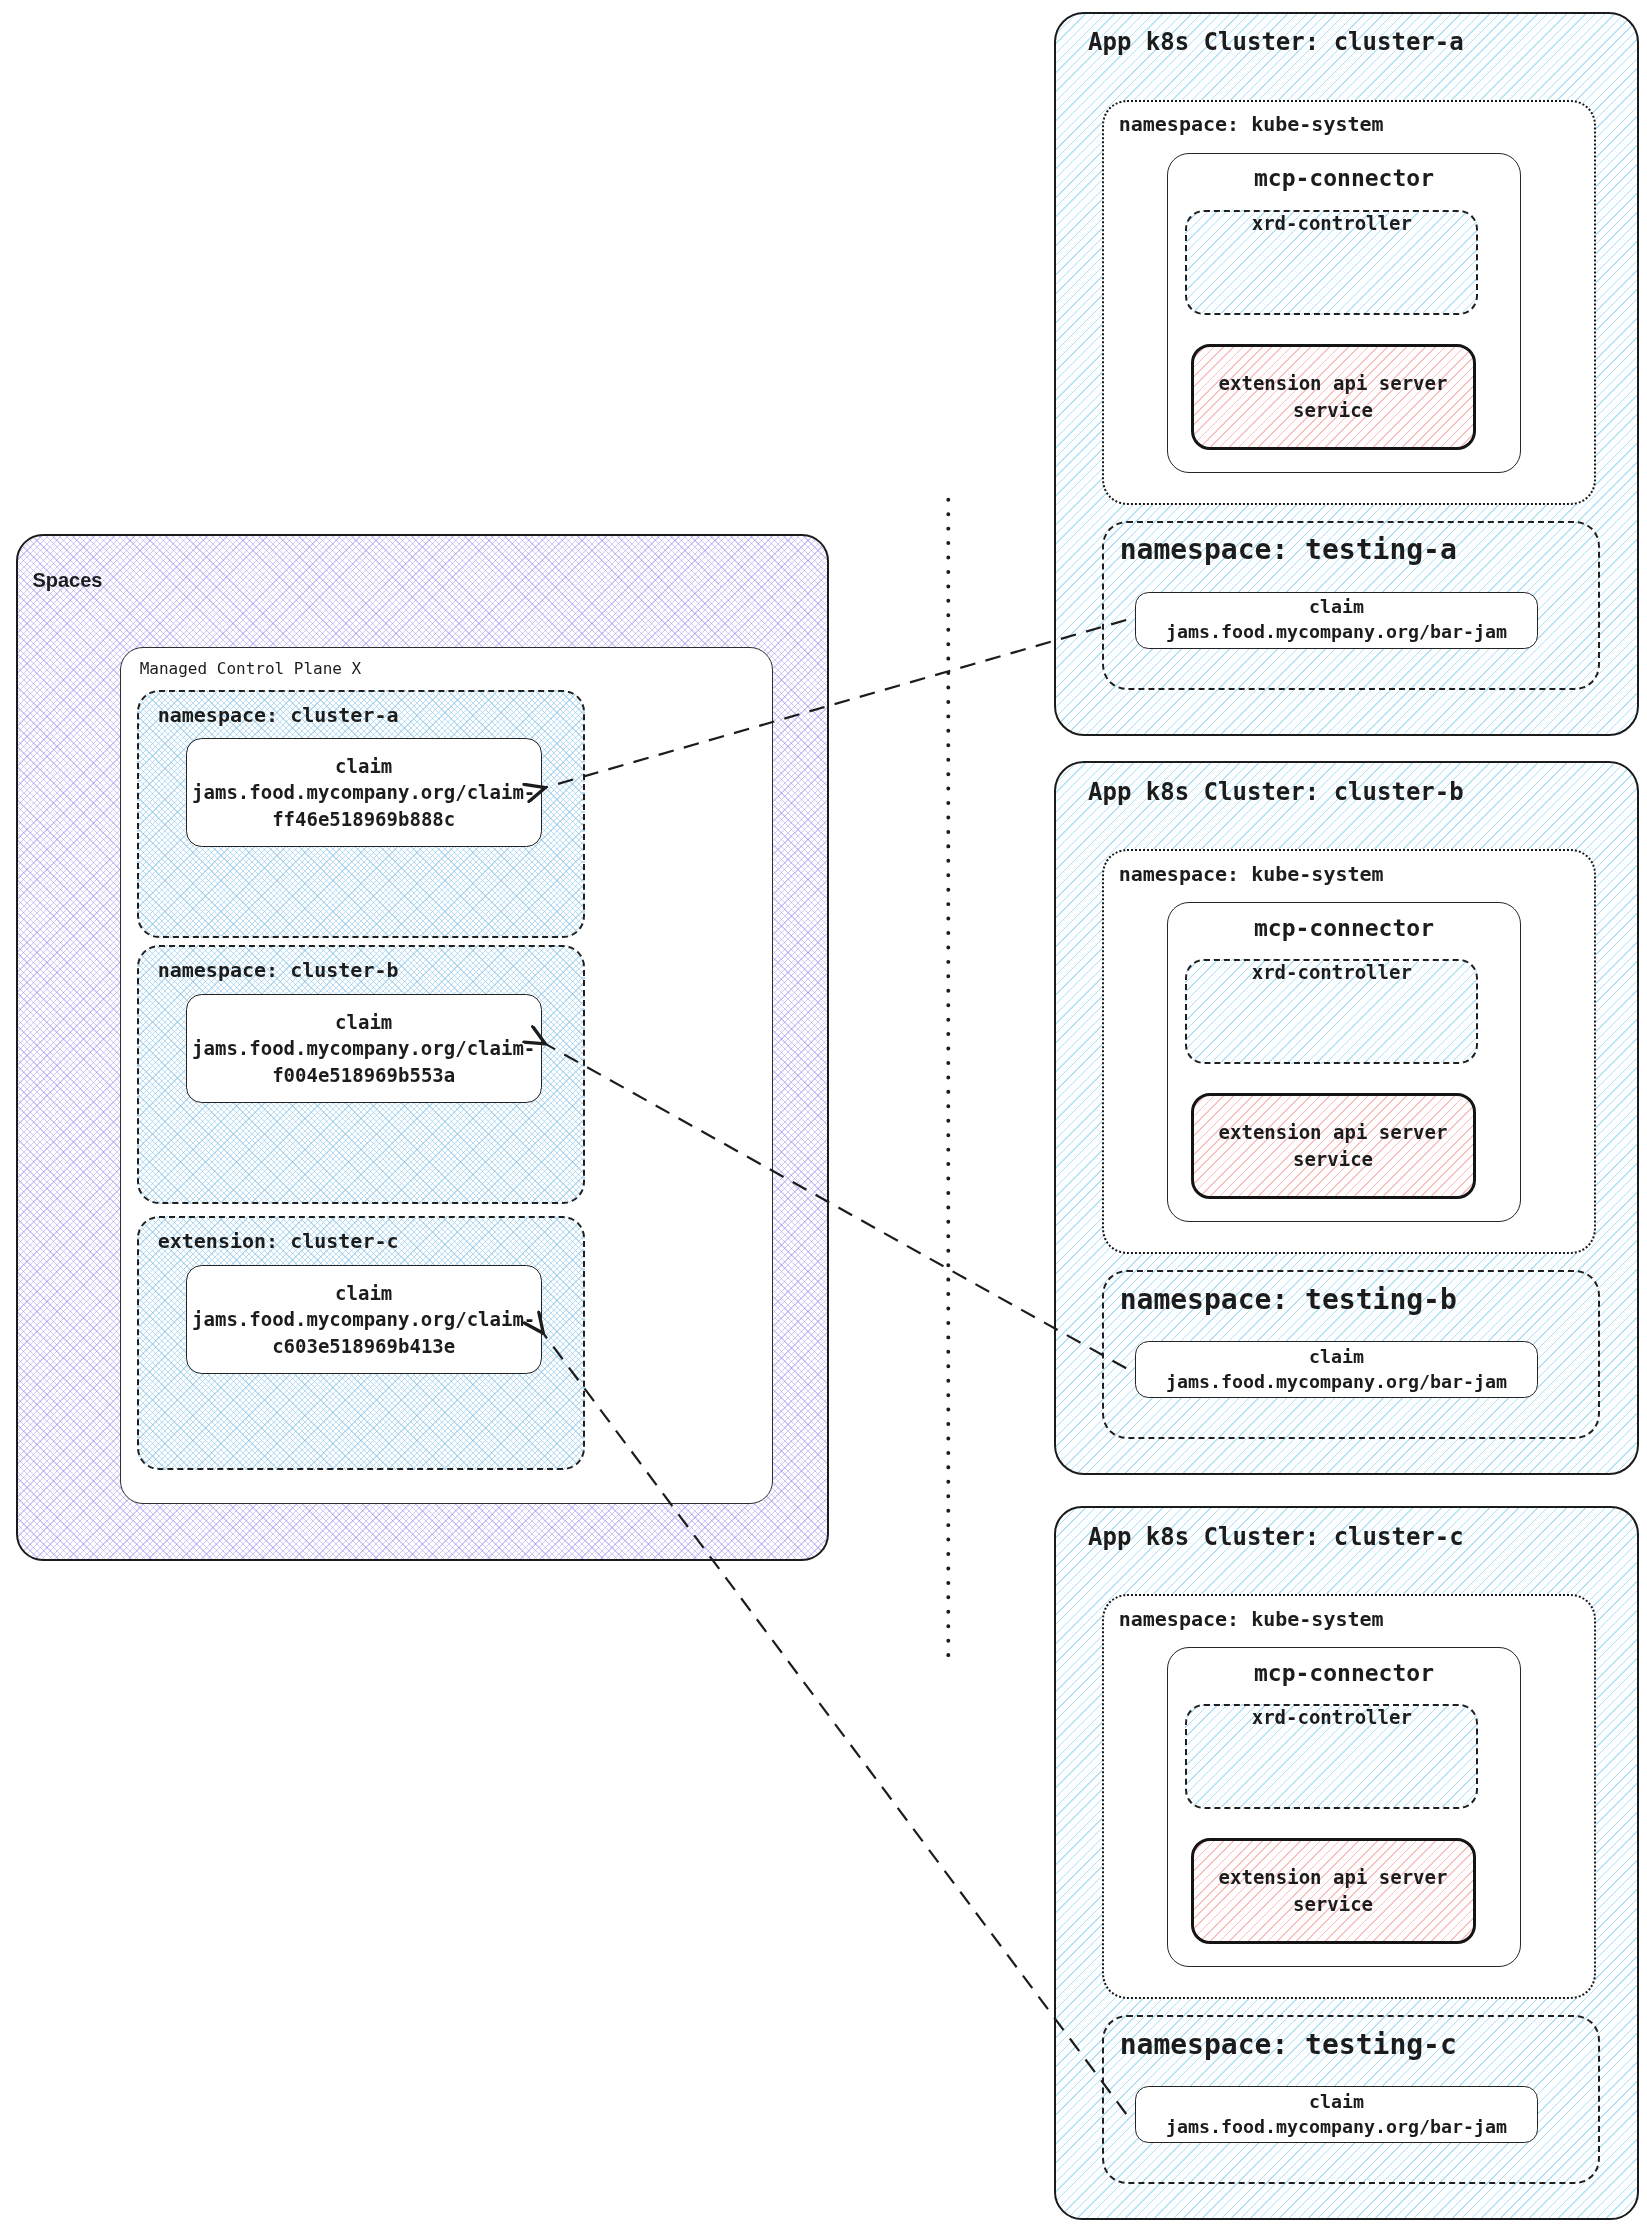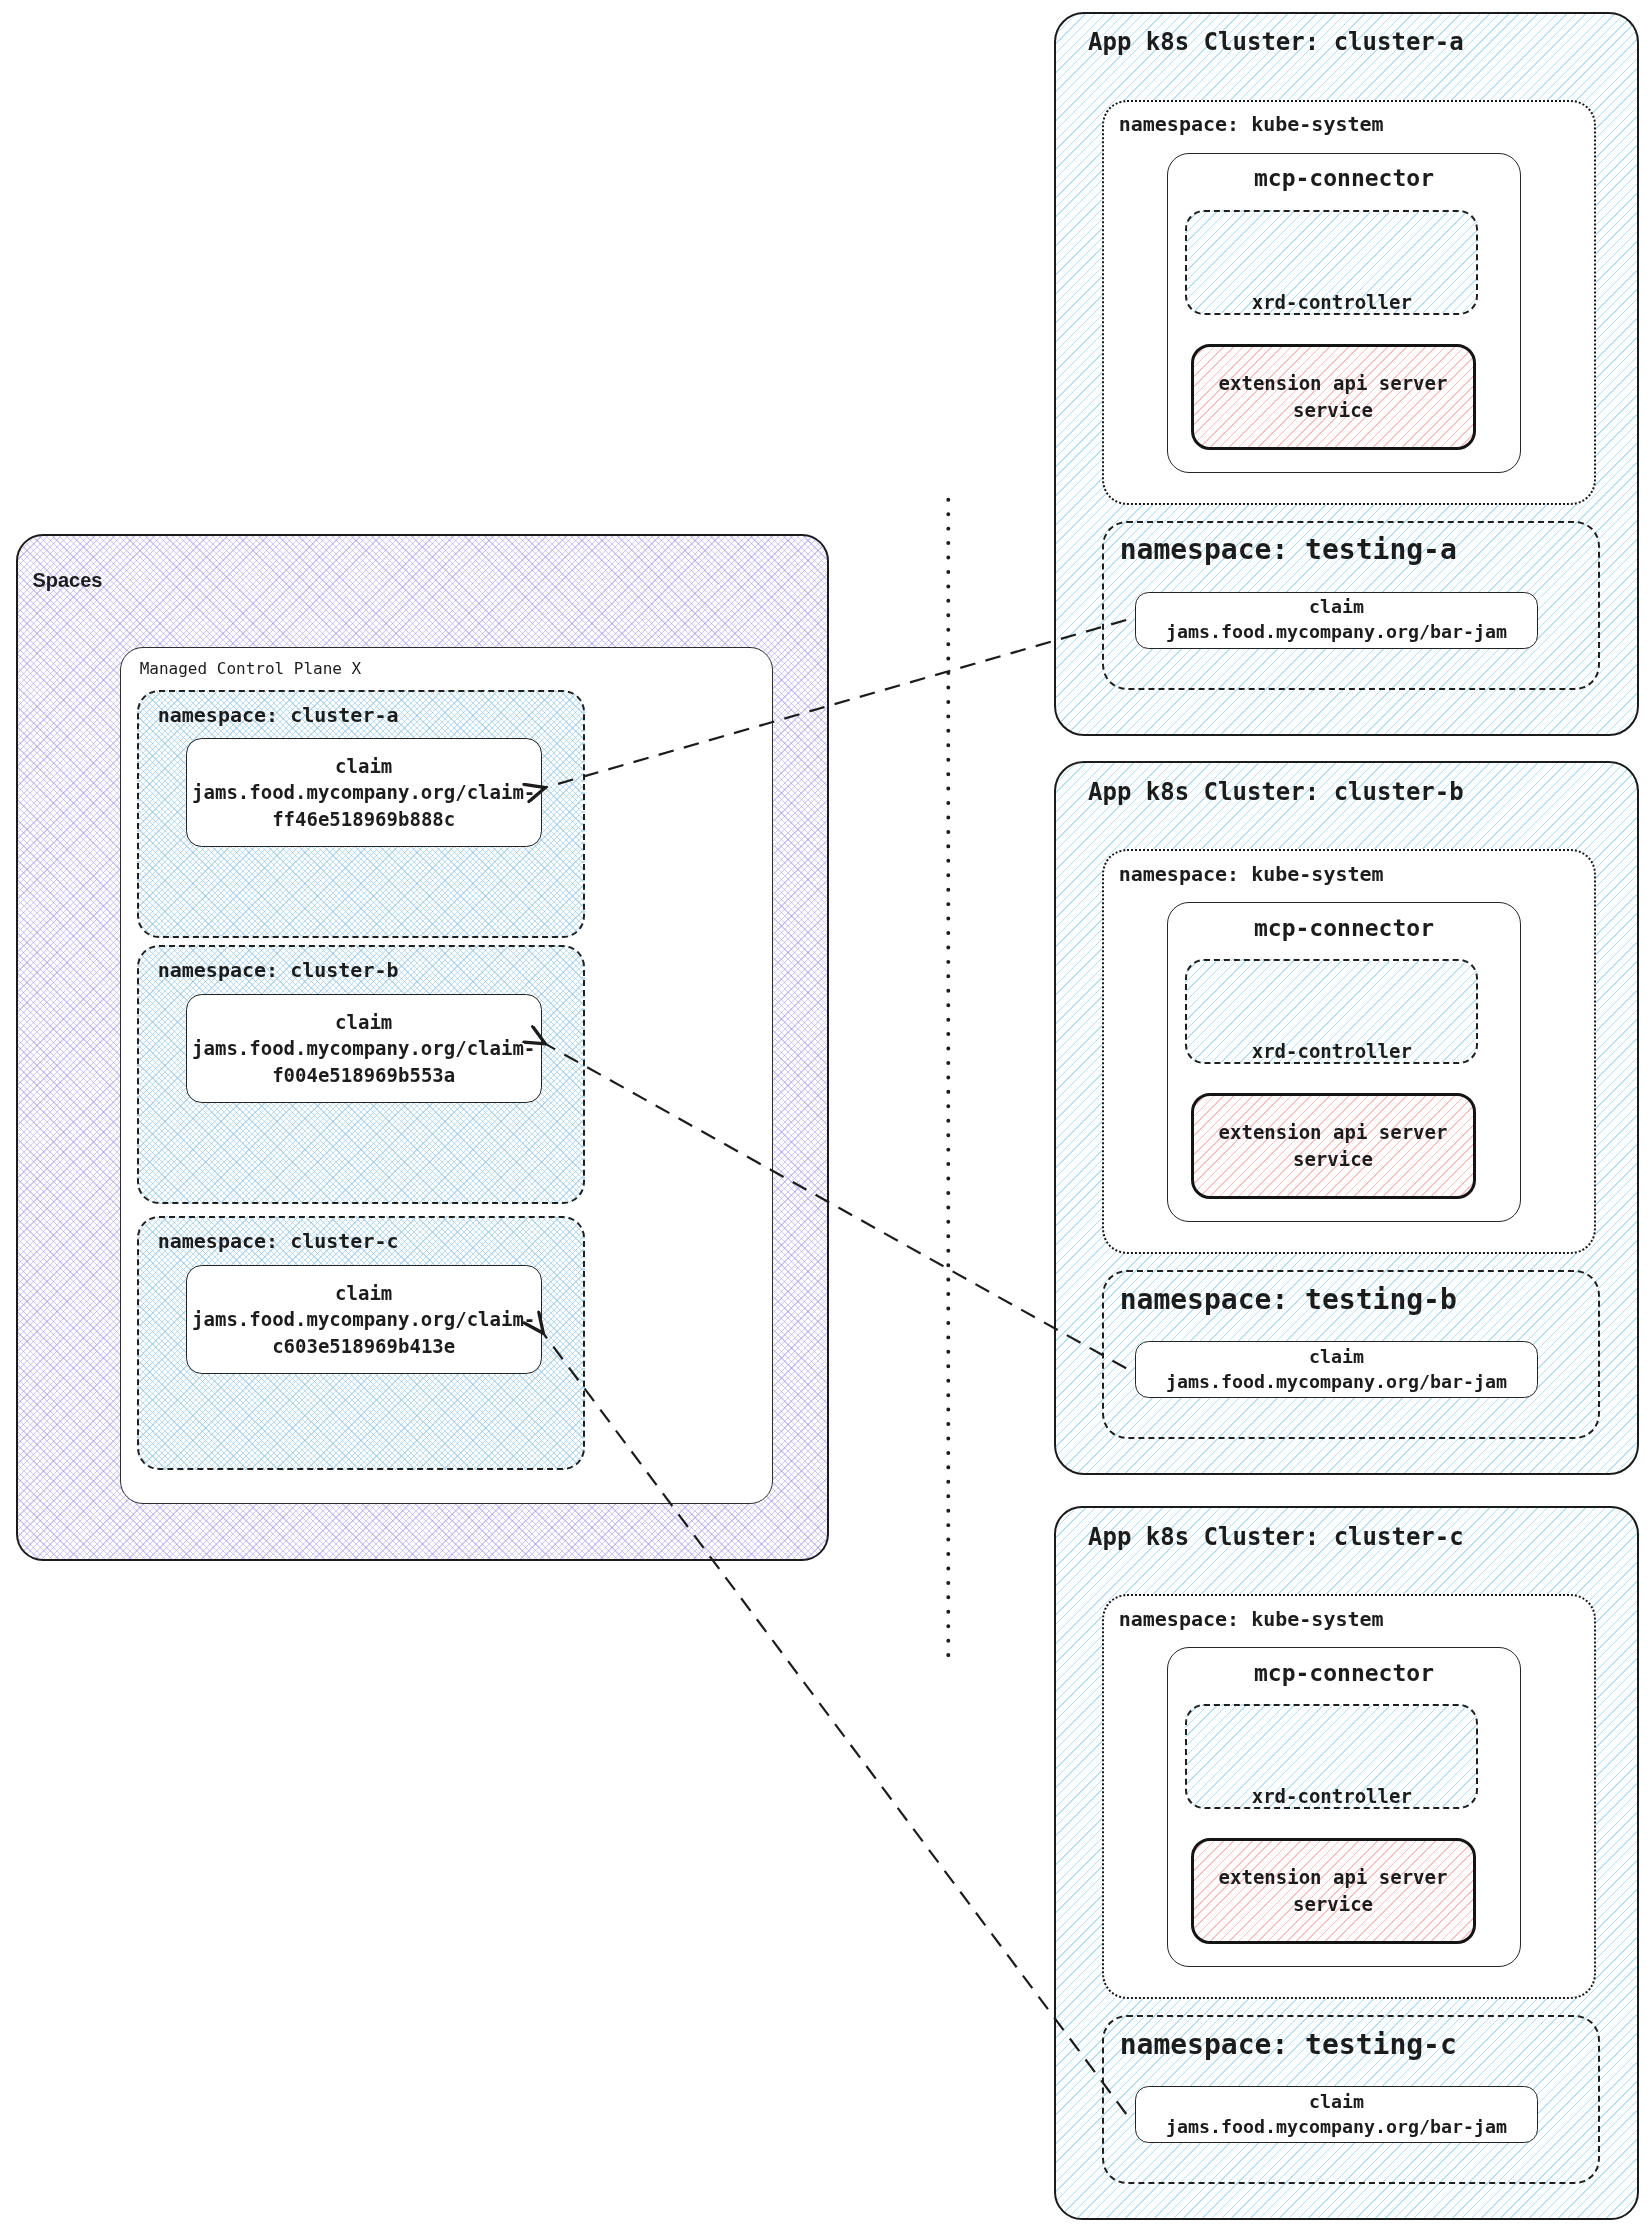--- a/index.html
+++ b/index.html
@@ -43,21 +43,21 @@
   .cluster-c{top:1506px;height:714px;border-radius:28px;}
   .cluster-label{position:absolute;left:32px;top:14.7px;font-size:24px;font-weight:600;}
   .nsk{left:46px;top:86px;width:494px;height:405px;background:#ffffff;
       border:2.6px dotted #161616;border-radius:25px;}
   .nsk-label{position:absolute;left:14.7px;top:10.5px;font-size:20px;font-weight:700;}
   .mcpc{left:63px;top:51px;width:354px;height:320px;background:#ffffff;
       border:1.6px solid #262626;border-radius:22px;}
   .mcpc-label{position:absolute;left:0;top:11.5px;width:100%;text-align:center;
       font-size:23px;font-weight:600;}
   .xrd{left:17.3px;top:56px;width:293px;height:105px;border:2.6px dashed #1f1f1f;border-radius:19px;
-      display:flex;align-items:flex-end;justify-content:center;font-size:19px;font-weight:600;}
+      display:flex;align-items:flex-start;justify-content:center;font-size:19px;font-weight:600;}
   .ext{left:22.5px;top:190px;width:285px;height:106px;border:3.1px solid #141414;border-radius:19px;
       display:flex;flex-direction:column;align-items:center;justify-content:center;
       font-size:19px;font-weight:600;line-height:1.4;text-align:center;}
   .nst{left:46px;top:507px;width:498px;height:169px;border:2.6px dashed #1f1f1f;border-radius:25px;}
   .nst-label{position:absolute;left:15.7px;top:10.5px;font-size:28px;font-weight:700;}
   .claimjam{left:31px;top:69px;width:403px;height:57px;background:#ffffff;
       border:1.6px solid #232323;border-radius:13.6px;
       display:flex;flex-direction:column;align-items:center;justify-content:center;
       font-size:18.3px;font-weight:600;line-height:1.35;text-align:center;}
 
@@ -89,21 +89,21 @@
       <div class="box ns ns-b hatch-bluecross">
         <div class="ns-label">namespace: cluster-b</div>
         <div class="box claim claim-b">
           <div>claim</div>
           <div>jams.food.mycompany.org/claim-</div>
           <div>f004e518969b553a</div>
         </div>
       </div>
 
       <div class="box ns ns-c hatch-bluecross">
-        <div class="ns-label">namespace: cluster-c</div>
+        <div class="ns-label">extension: cluster-c</div>
         <div class="box claim claim-c">
           <div>claim</div>
           <div>jams.food.mycompany.org/claim-</div>
           <div>c603e518969b413e</div>
         </div>
       </div>
     </div>
   </section>
 
   <section class="box cluster cluster-a hatch-bluediag">

